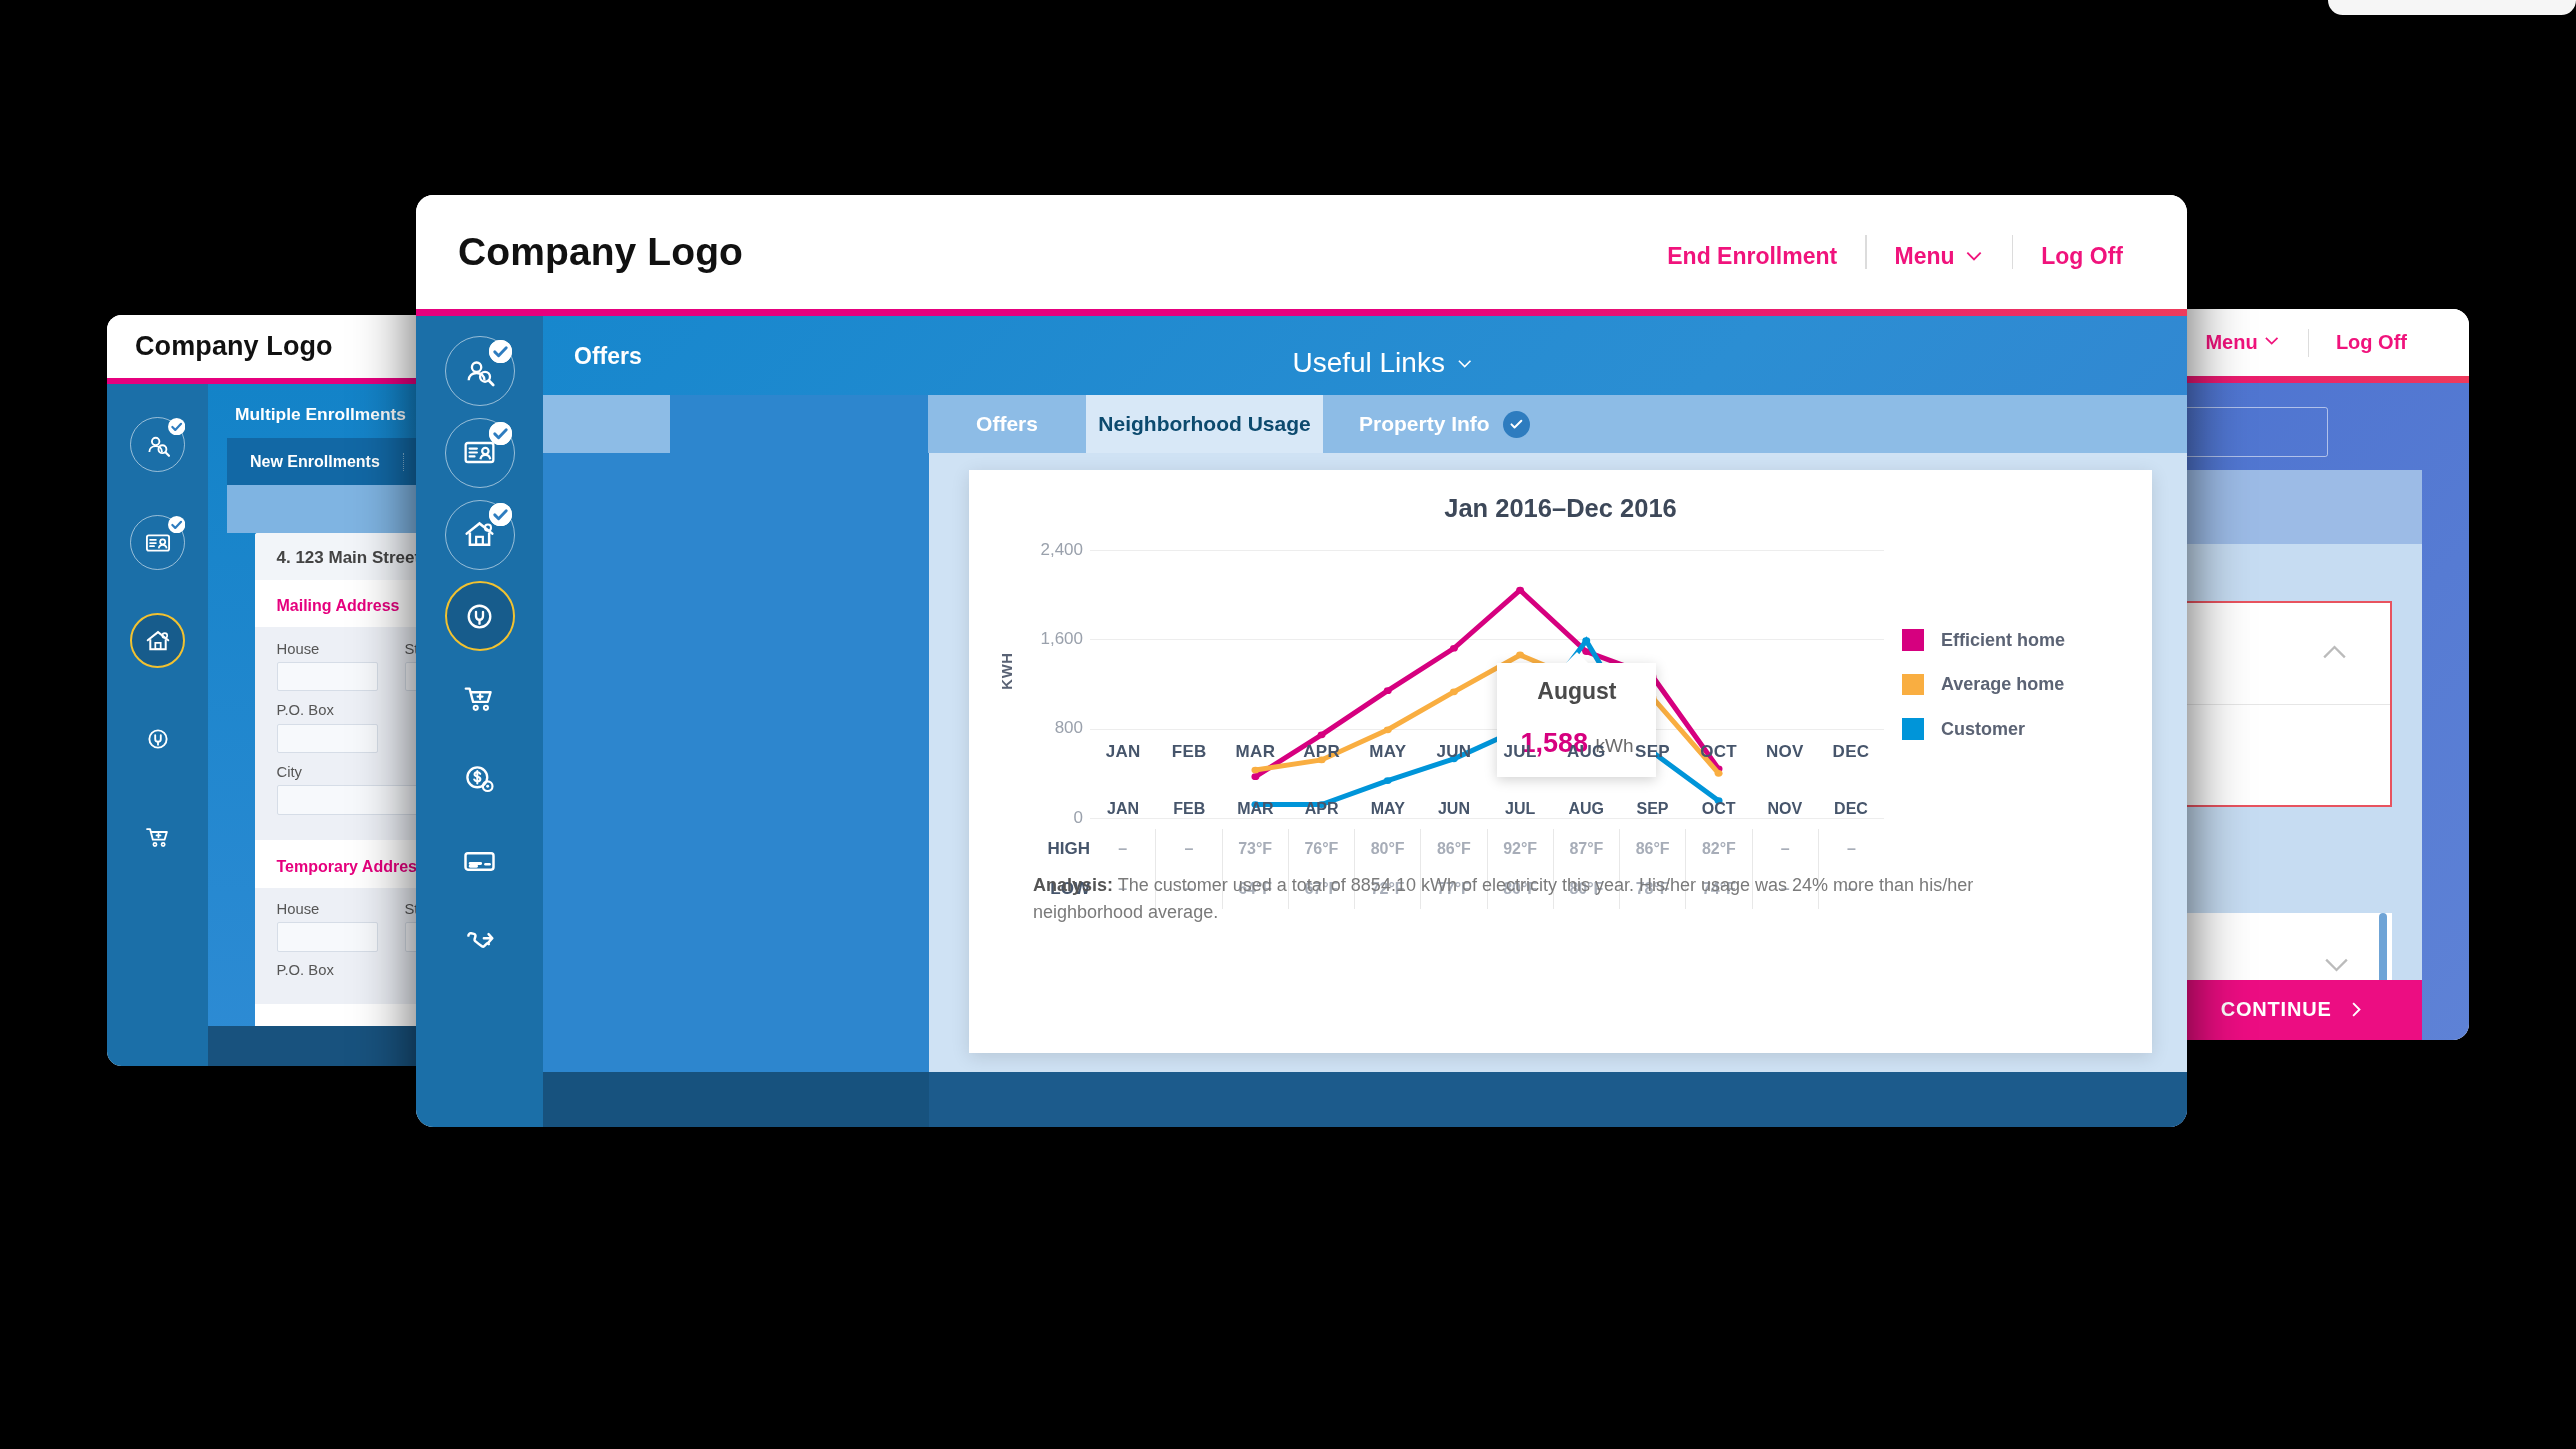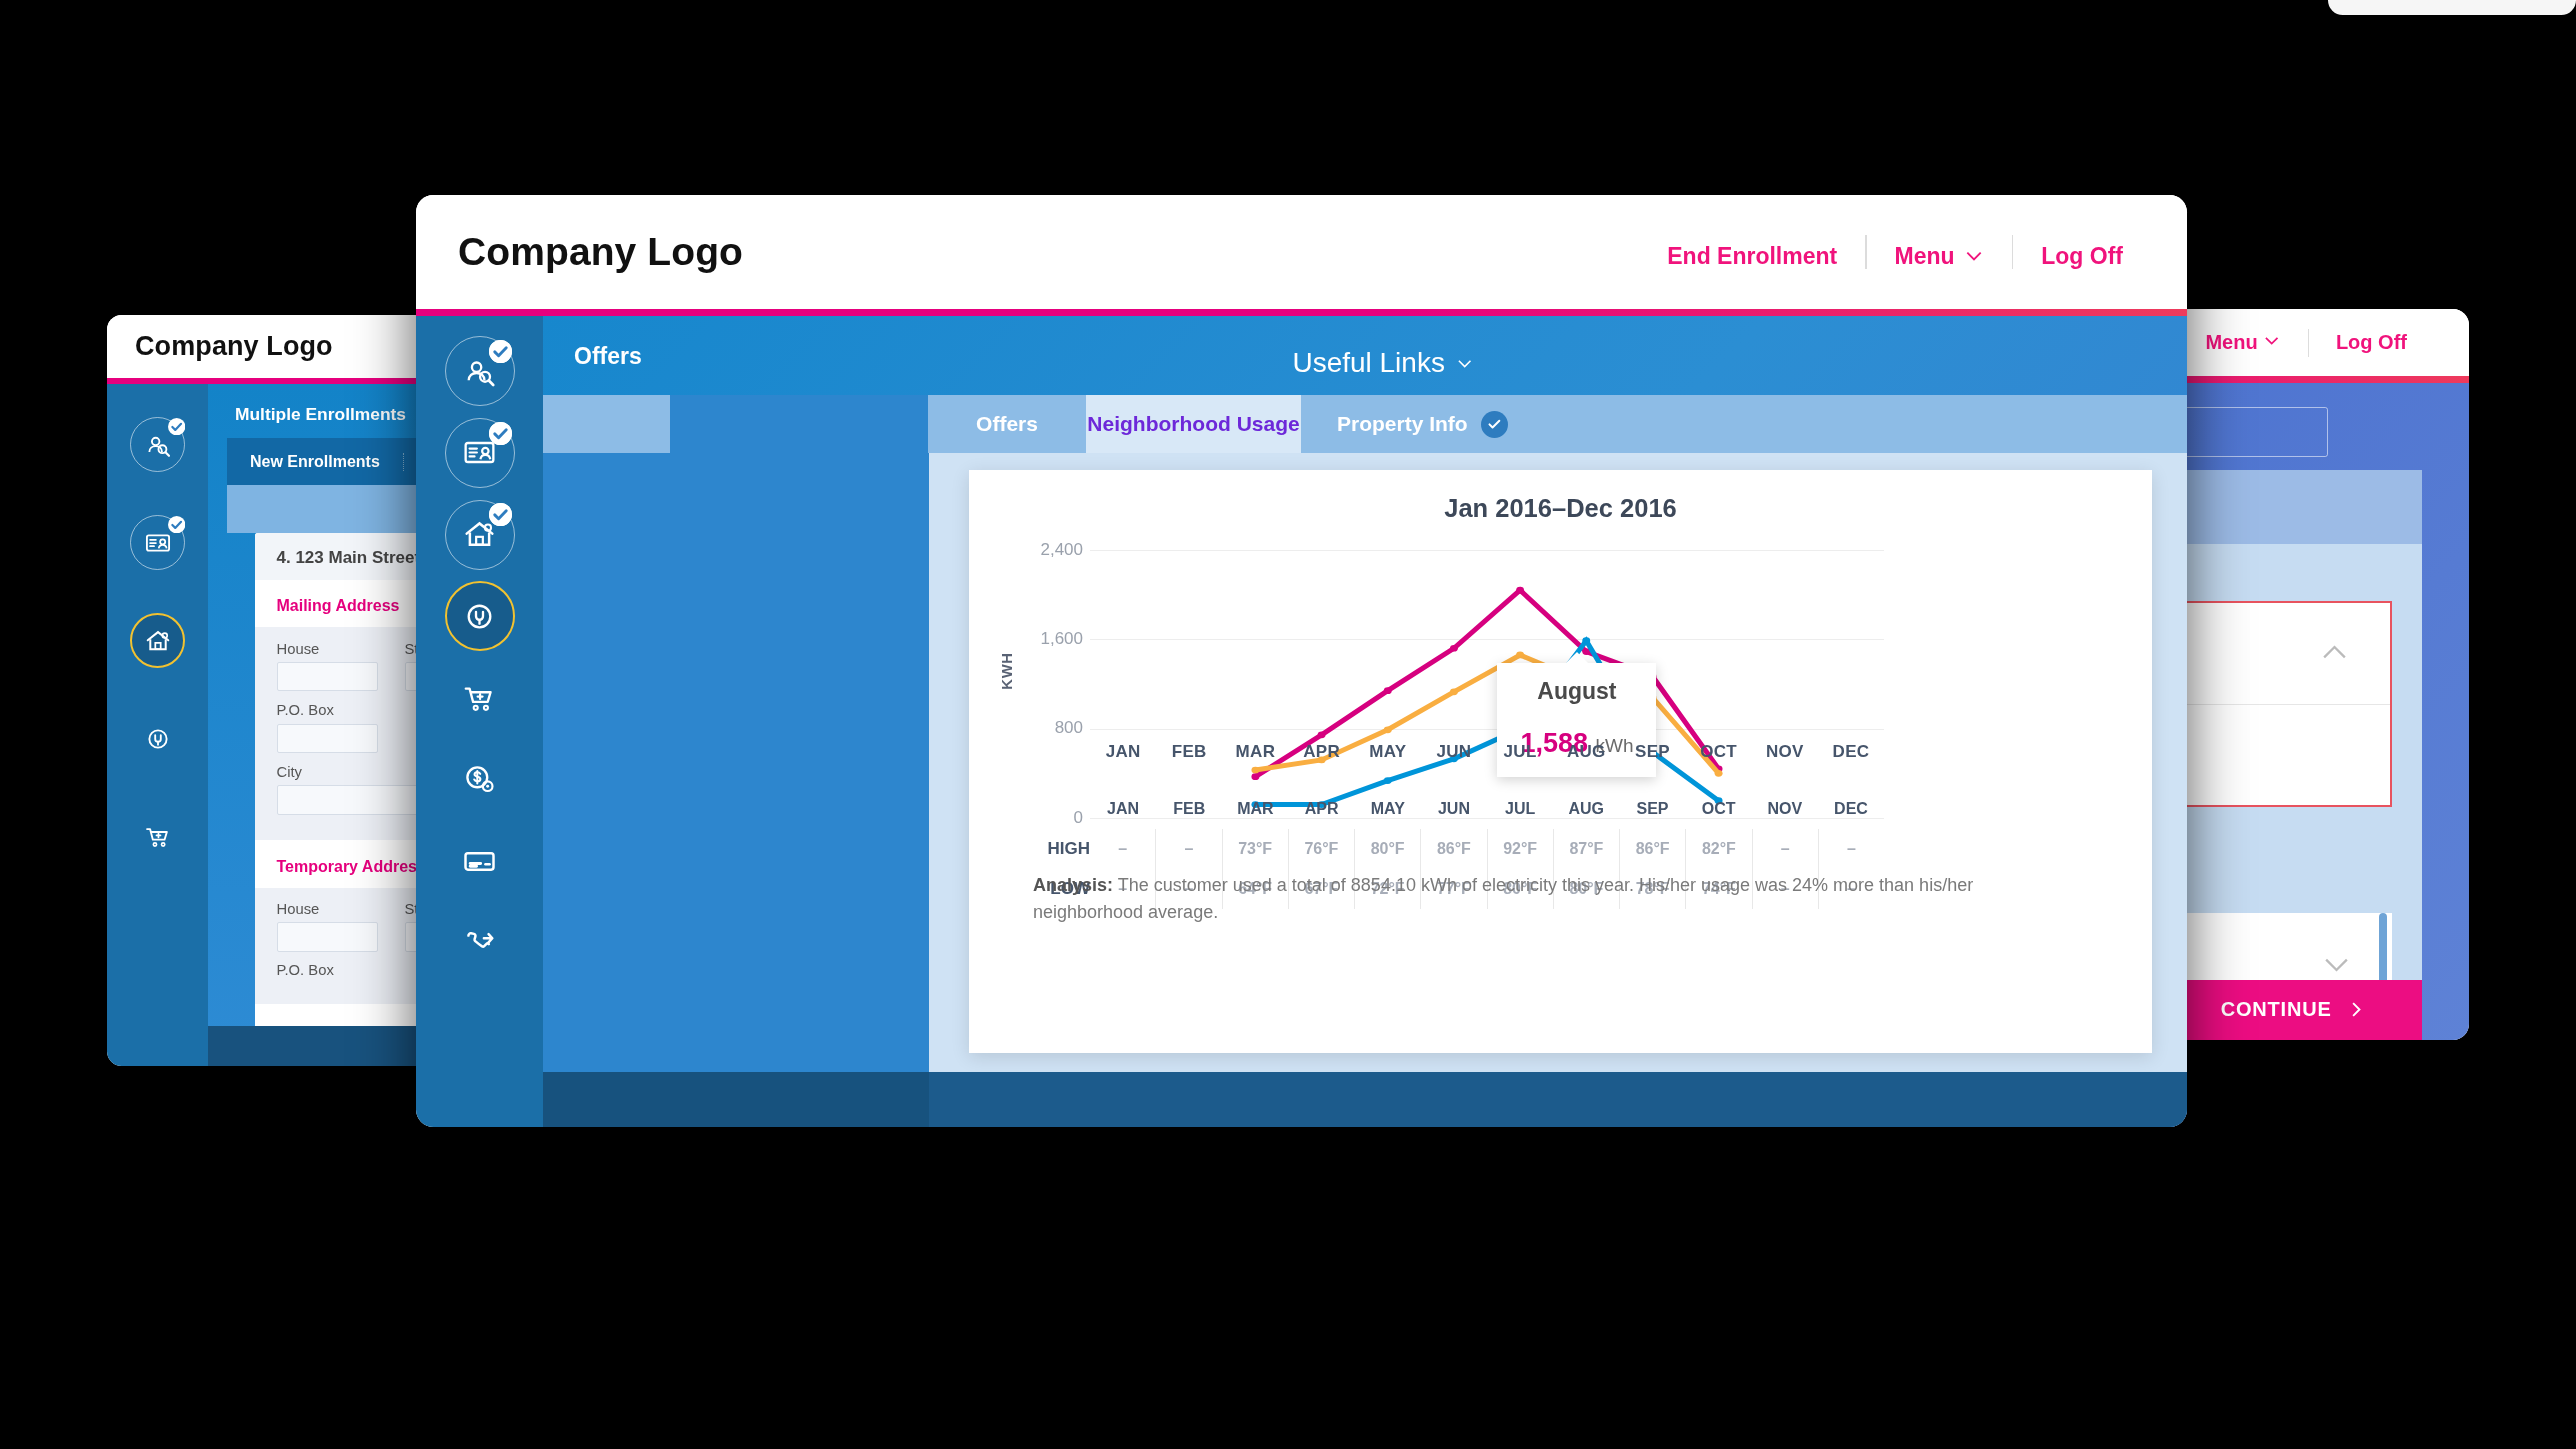--- a/index.html
+++ b/index.html
@@ -119,21 +119,21 @@
                border:0.7px solid rgba(255,255,255,.65); border-radius:2.7px; color:#fff; font-size:17.4px;
                display:flex; align-items:center; padding-left:13.4px; }
 
   .panel-left { position:absolute; left:0; top:79px; width:386px; bottom:55px; background:#2D86CE; }
   .panel-main { position:absolute; left:386px; top:79px; right:0; bottom:55px; background:#CFE2F4; }
   .tabrow { position:absolute; left:0; top:79px; right:0; height:58px; display:flex; }
   .tab { height:58px; display:flex; align-items:center; justify-content:center; font-size:21px;
          font-weight:700; gap:13.4px; }
   .tab.inactive1 { width:127px; background:#8DBCE6; color:#fff; }
   .tab.spacerL { width:258px; background:#2D86CE; }
-  .tab.active { width:215px; background:#D8E8F7; color:#6d28d9; }
+  .tab.active { width:237px; background:#D8E8F7; color:#0c4a6e; }
   .tab.inactive2 { flex:1; background:#8DBCE6; color:#fff; justify-content:flex-start; padding-left:36px; }
   .tab-check { width:27px; height:27px; border-radius:50%; background:#2E7CBF; display:flex;
                align-items:center; justify-content:center; }
   .tab-check svg { width:14.8px; height:14.8px; }
 
   .chartcard { position:absolute; left:426px; top:154px; right:35px; bottom:74px; background:#fff;
                box-shadow:0 4px 17.4px rgba(0,0,0,.12); }
   .chart-title { text-align:center; color:#3D4859; font-weight:700; font-size:25.5px; padding-top:24px; }
 
   .plotwrap { position:relative; margin:27px 0 0 0; height:268px; }
@@ -570,20 +570,34 @@
                   <circle cx="208.33333333333331" cy="380" r="5" fill="#0095D9" vector-effect="non-scaling-stroke"></circle>
                   <circle cx="291.66666666666663" cy="380" r="5" fill="#0095D9" vector-effect="non-scaling-stroke"></circle>
                   <circle cx="375" cy="344.1666666666667" r="5" fill="#0095D9" vector-effect="non-scaling-stroke"></circle>
                   <circle cx="458.3333333333333" cy="311.6666666666667" r="5" fill="#0095D9" vector-effect="non-scaling-stroke"></circle>
                   <circle cx="541.6666666666666" cy="266.6666666666667" r="5" fill="#0095D9" vector-effect="non-scaling-stroke"></circle>
                   <circle cx="625" cy="135.33333333333337" r="5" fill="#0095D9" vector-effect="non-scaling-stroke"></circle>
                   <circle cx="708.3333333333333" cy="301.6666666666667" r="5" fill="#0095D9" vector-effect="non-scaling-stroke"></circle>
                   <circle cx="791.6666666666666" cy="374.1666666666667" r="5" fill="#0095D9" vector-effect="non-scaling-stroke"></circle>
                 </svg>
               </div>
+            <div class="legend" id="legend">
+                <div class="leg-row">
+                  <span class="leg-sw" style="background:#D6007F"></span>
+                  <span class="leg-txt">Efficient home</span>
+                </div>
+                <div class="leg-row">
+                  <span class="leg-sw" style="background:#F9AE41"></span>
+                  <span class="leg-txt">Average home</span>
+                </div>
+                <div class="leg-row">
+                  <span class="leg-sw" style="background:#0095D9"></span>
+                  <span class="leg-txt">Customer</span>
+                </div>
+              </div>
             <div class="tooltip" id="tooltip" style="left: calc(62.5% - 211px); top: 113px;">
               <div class="tt-arrow"></div>
               <div class="tt-month">August</div>
               <div class="tt-val">
                 <span id="ttnum" style="color:#D6007F;font-weight:700;font-size:27px;">1,588</span>
                 <span>kWh</span>
               </div>
             </div>
           </div>
 

